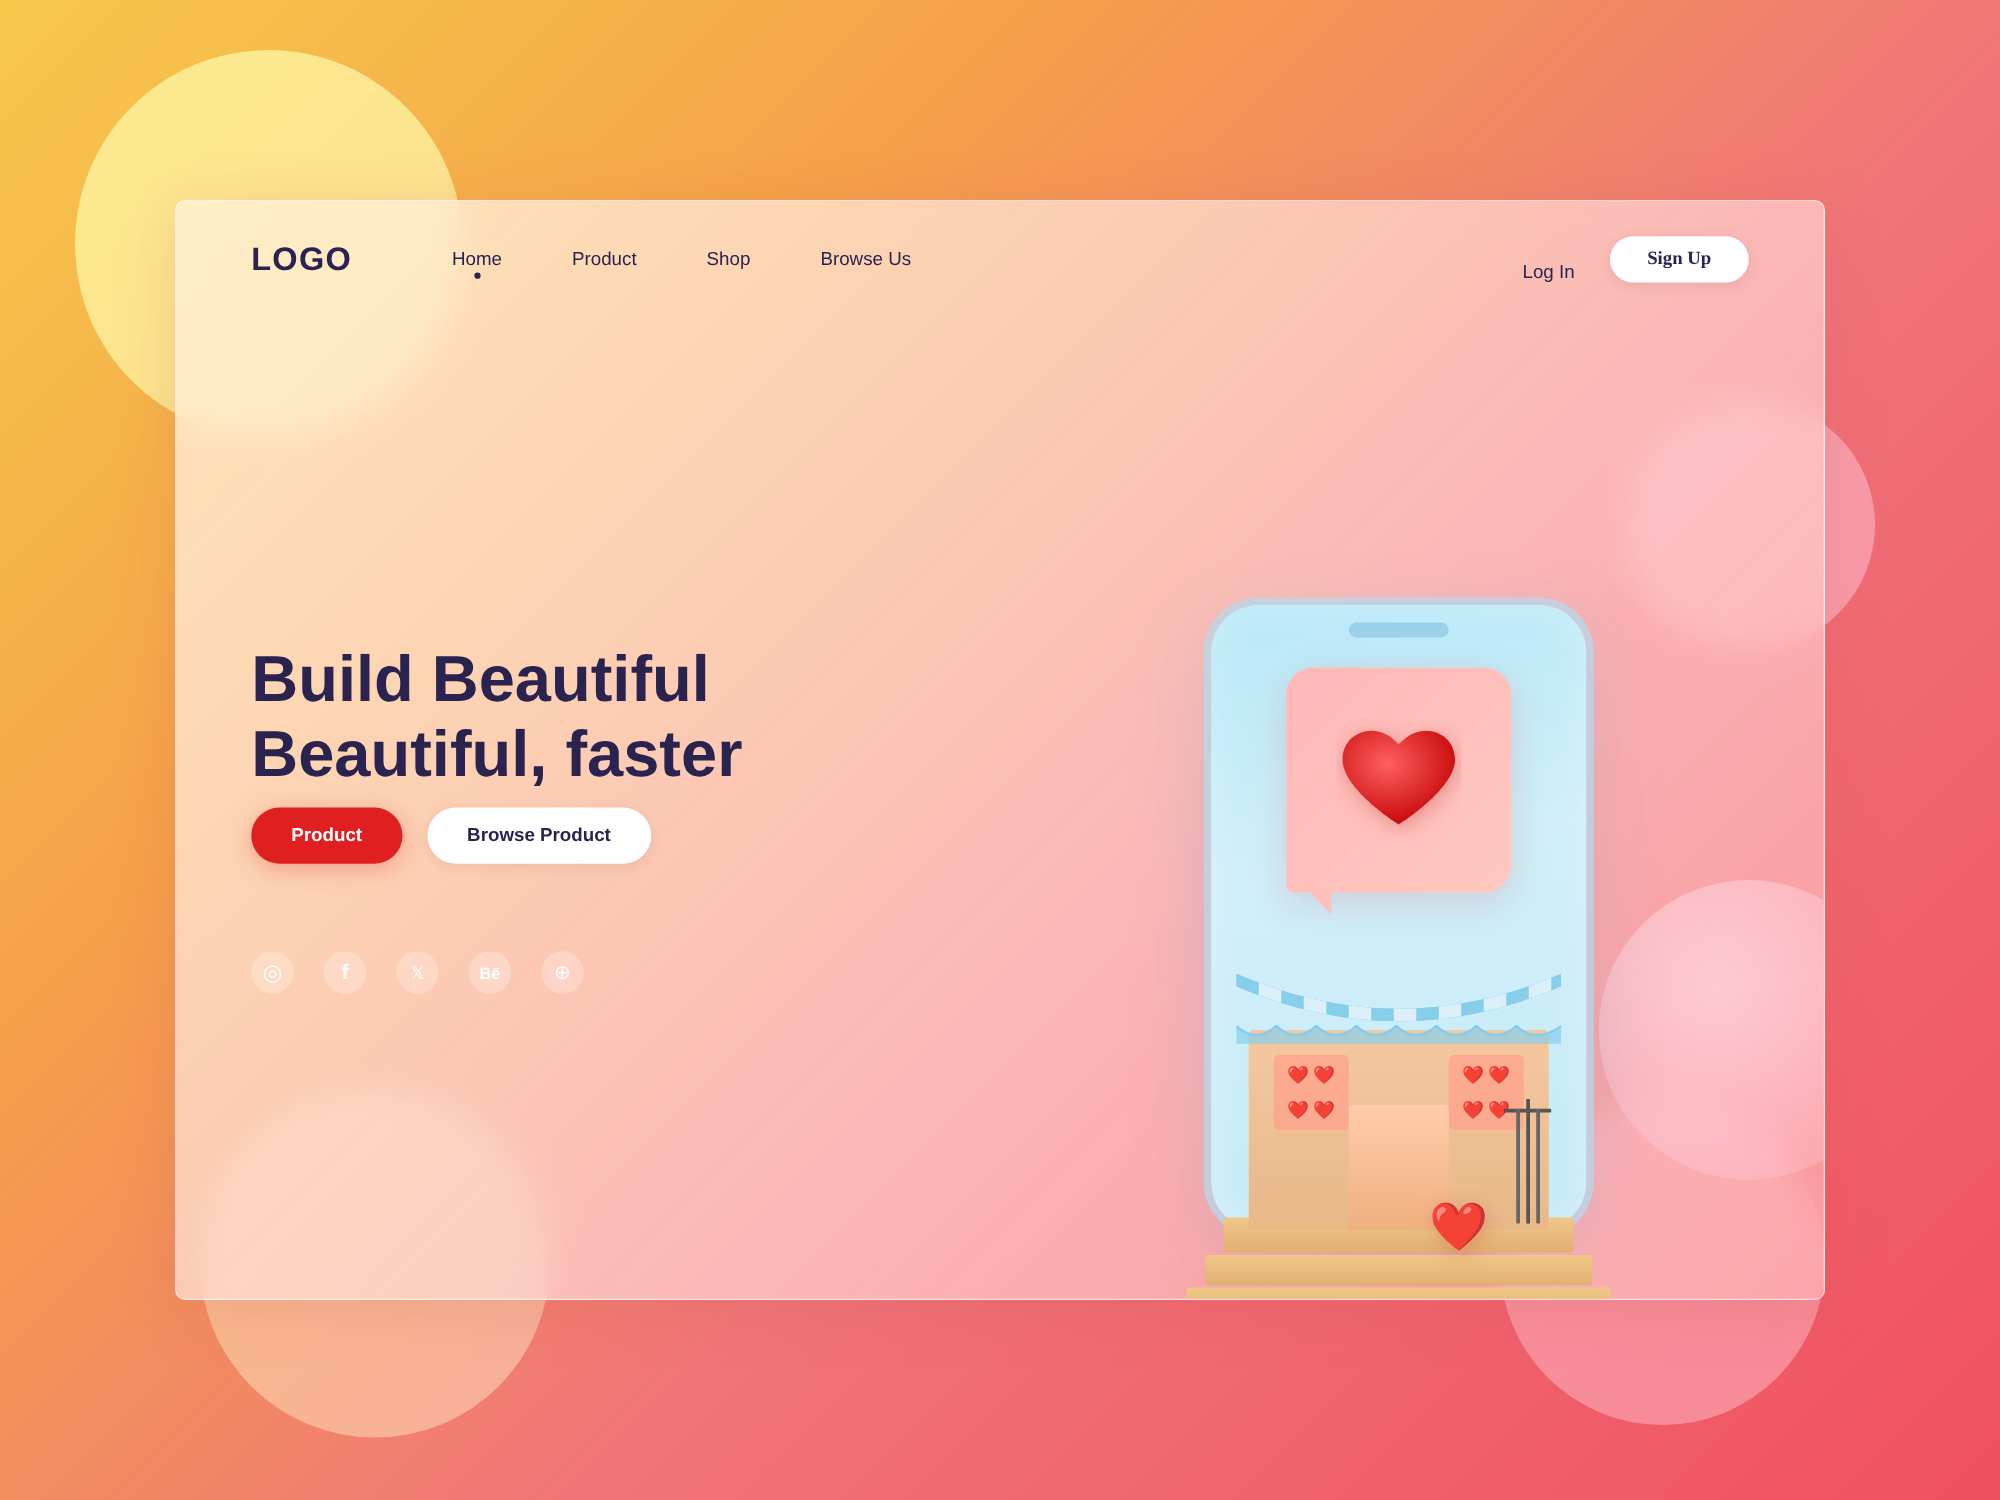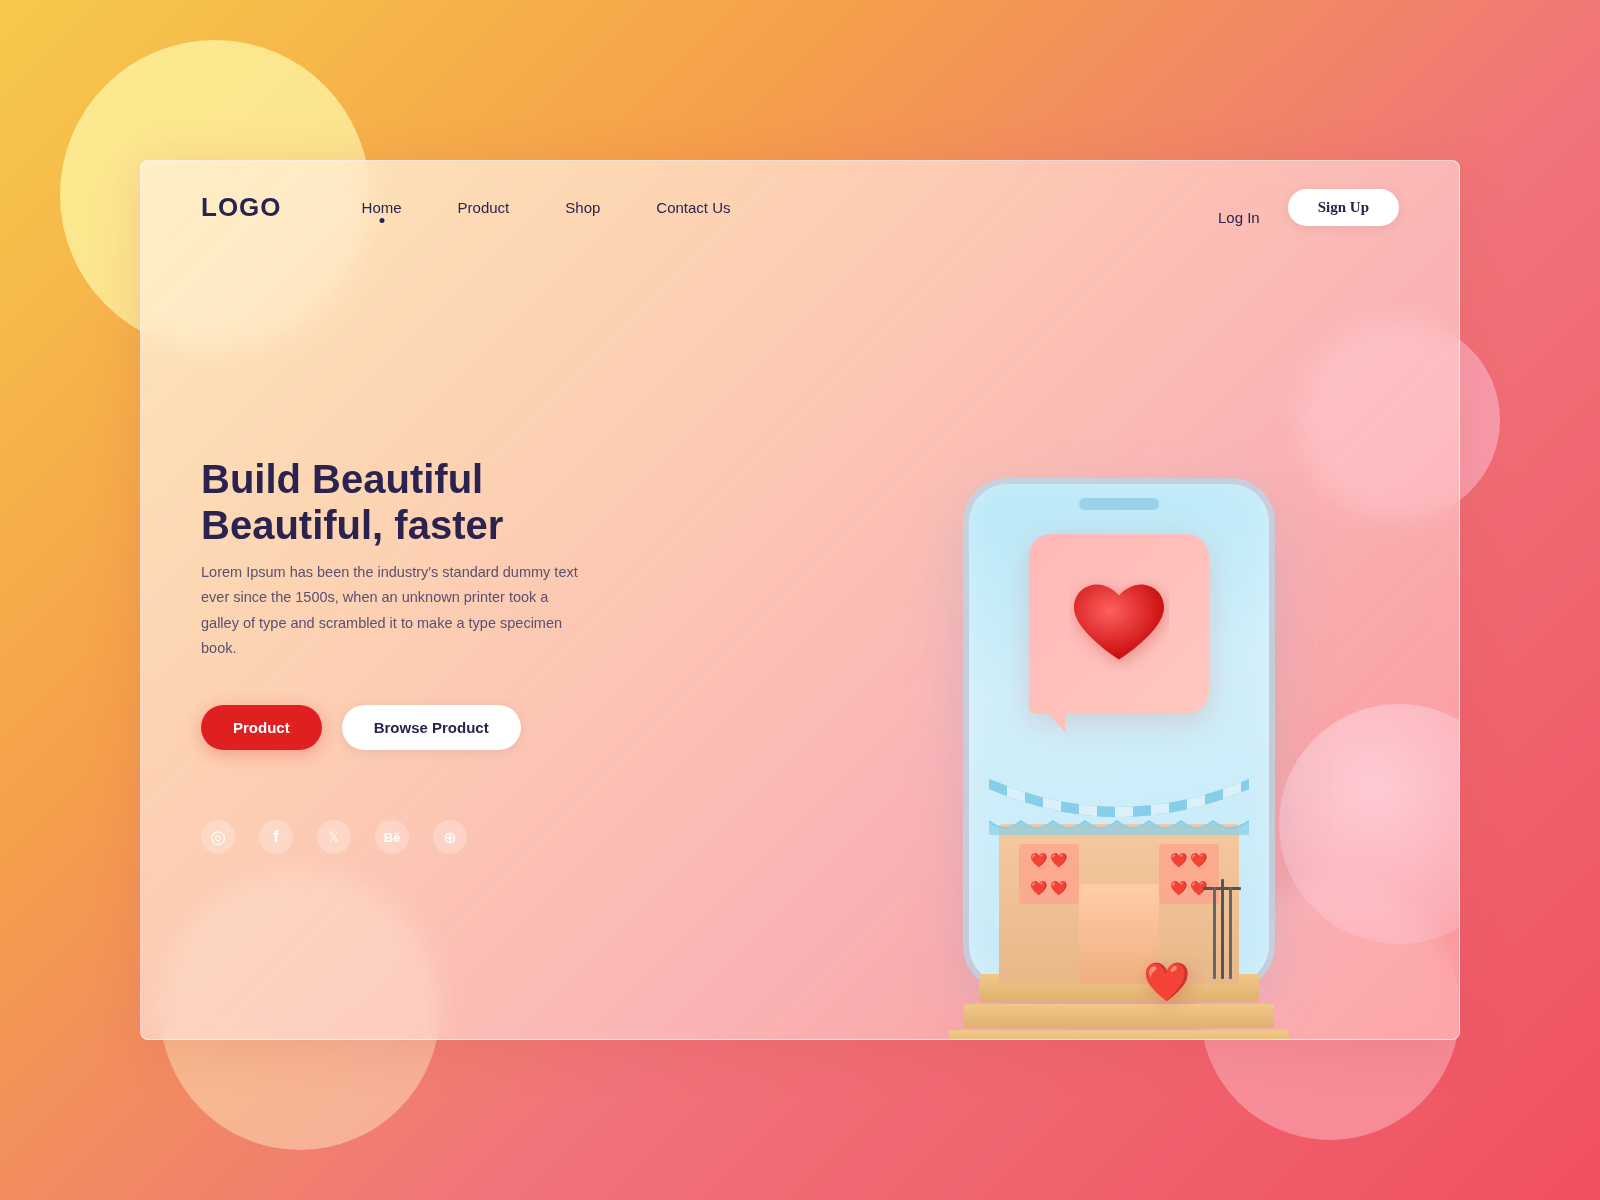--- a/index.html
+++ b/index.html
@@ -129,21 +129,21 @@
       position: relative;
       height: calc(100% - 80px);
     }
 
     .hero-left {
       flex: 0 0 520px;
       z-index: 2;
     }
 
     .hero-title {
-      font-size: 40px;
+      font-size: 52px;
       font-weight: 900;
       color: #2a2350;
       line-height: 1.15;
       margin-bottom: 12px;
     }
 
     .hero-desc {
       font-size: 14.5px;
       color: #5a5070;
       line-height: 1.75;
@@ -410,36 +410,35 @@
 <div class="bg-blob bg-blob-mr"></div>
 
 <div class="card">
 
   <nav class="navbar">
     <div class="logo">LOGO</div>
     <div class="nav-links">
       <a class="nav-link active">Home</a>
       <a class="nav-link">Product</a>
       <a class="nav-link">Shop</a>
-      <a class="nav-link">Contact Us</a>
+      <a class="nav-link">Browse Us</a>
     </div>
     <div class="nav-actions">
       <button class="btn-login">Log In</button>
       <button class="btn-signup">Sign Up</button>
     </div>
   </nav>
 
   <div class="hero">
 
     <div class="hero-left">
       <h1 class="hero-title">
         <span>Build Beautiful</span><br>
         <span>Beautiful, faster</span>
       </h1>
-      <p class="hero-desc">Lorem Ipsum has been the industry's standard dummy text ever since the 1500s, when an unknown printer took a galley of type and scrambled it to make a type specimen book.</p>
       <div class="hero-buttons">
         <button class="btn-subscribe">Product</button>
         <button class="btn-browse">Browse Product</button>
       </div>
 
       <div class="social-icons">
         <div class="social-icon icon-instagram"></div>
         <div class="social-icon icon-facebook"></div>
         <div class="social-icon icon-twitter"></div>
         <div class="social-icon icon-behance"></div>

